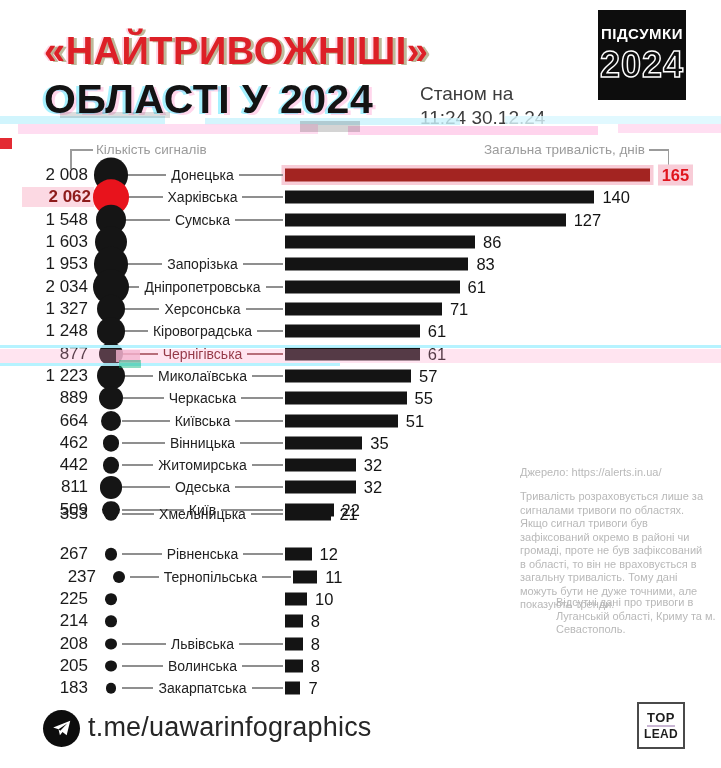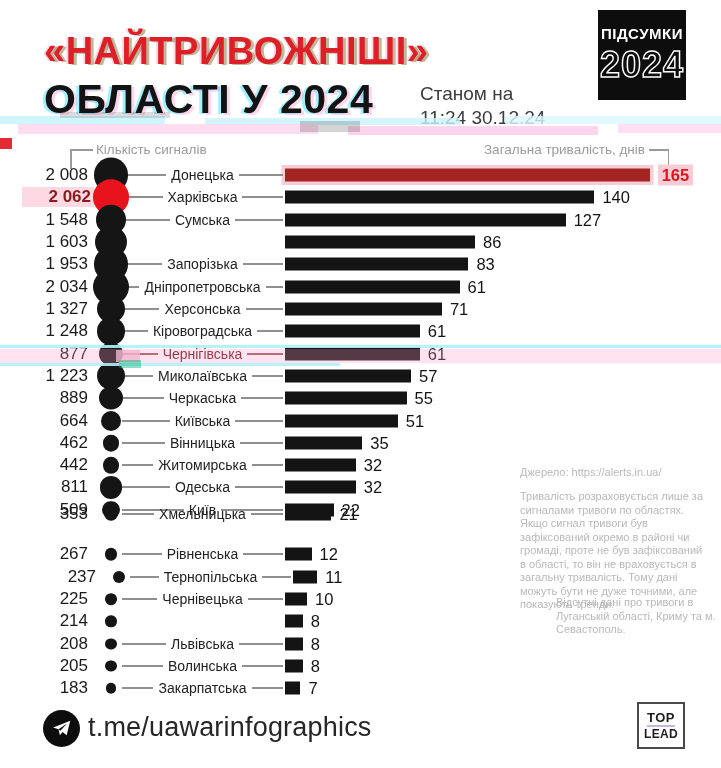--- a/index.html
+++ b/index.html
@@ -303,25 +303,20 @@
           <div class="leader"></div>
           <span class="rname">Тернопільська</span>
           <div class="leader"></div>
         </div>
         <div class="bar" style="width: 24.31px;"></div>
         <div class="val" style="left: 317.31px;">11</div>
       </div>
       <div class="row" style="top: 587.58px;">
         <div class="cnt">225</div>
         <div class="dot" style="width: 11.7px; height: 11.7px; left: 105.15px;"></div>
-        <div class="namezone">
-          <div class="leader"></div>
-          <span class="rname">Чернівецька</span>
-          <div class="leader"></div>
-        </div>
         <div class="bar" style="width: 22.1px;"></div>
         <div class="val" style="left: 315.1px;">10</div>
       </div>
       <div class="row" style="top: 609.9px;">
         <div class="cnt">214</div>
         <div class="dot" style="width: 11.4104px; height: 11.4104px; left: 105.295px;"></div>
         <div class="bar" style="width: 17.68px;"></div>
         <div class="val" style="left: 310.68px;">8</div>
       </div>
       <div class="row" style="top: 632.22px;">

